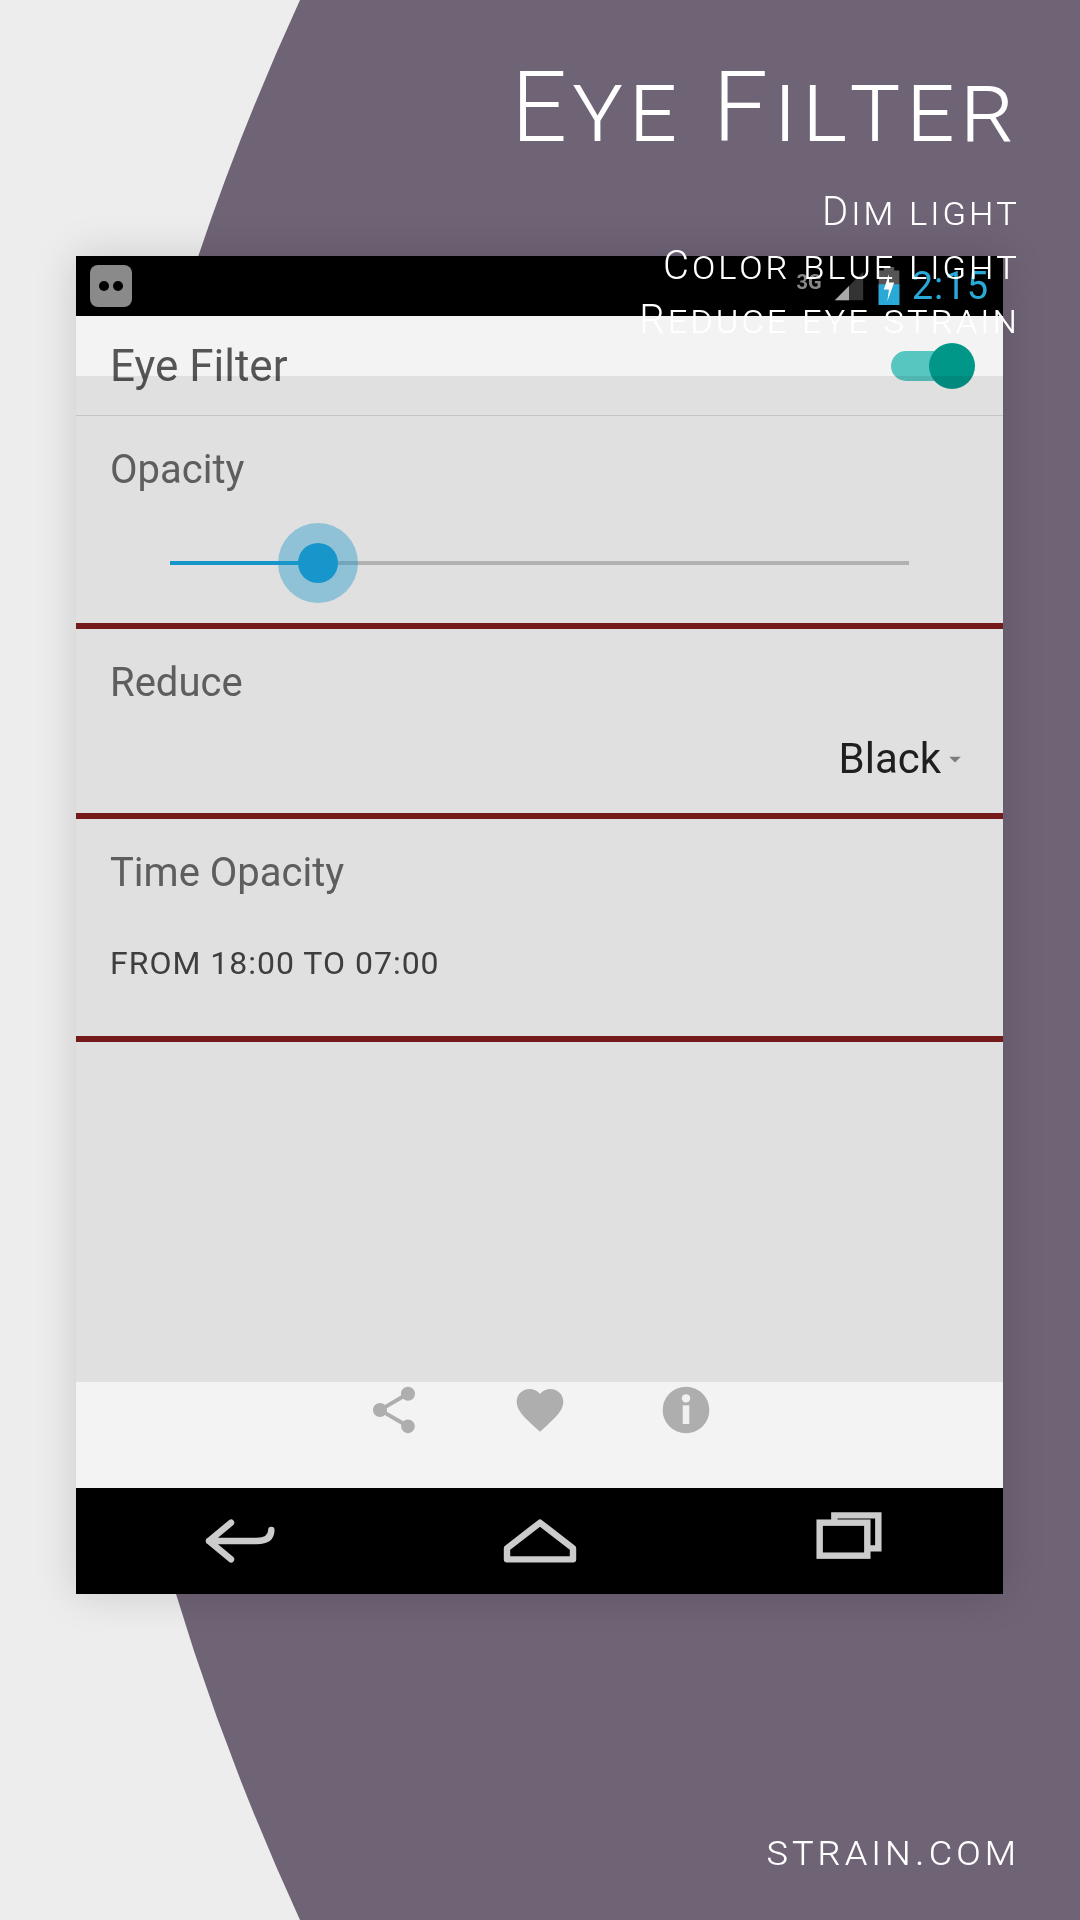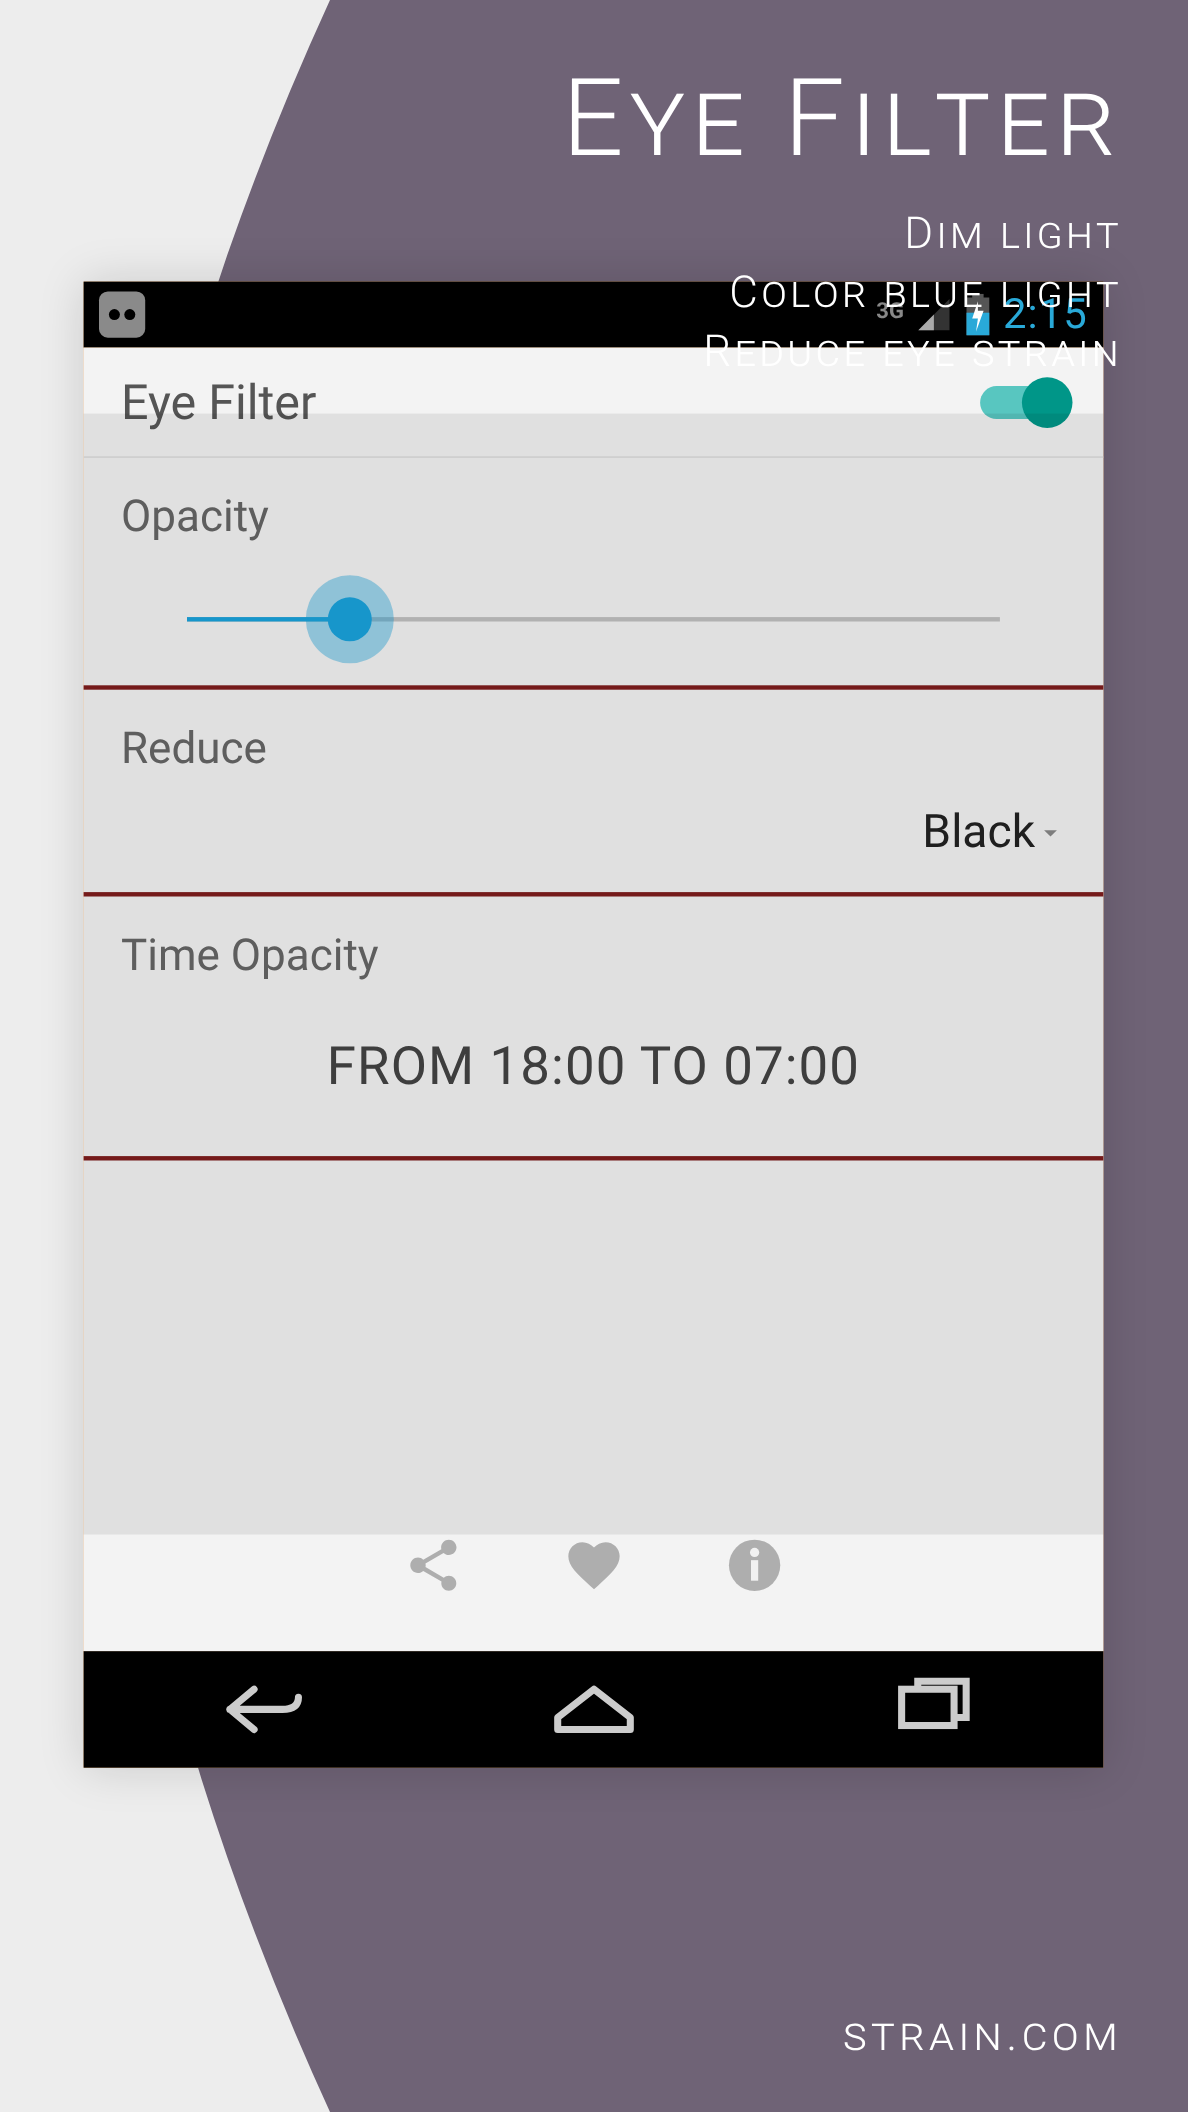--- a/index.html
+++ b/index.html
@@ -83,21 +83,21 @@
   .status-3g { color:#888; font-size:20px; font-weight:bold; align-self:flex-start; margin-top:6px; }
   .clock { font-size: 38px; color:#29a9d8; letter-spacing:1px; }
 
   .app-body {
     background: #f3f3f3;
     padding: 0;
     position: relative;
   }
   .section {
     padding: 30px 34px;
-    border-bottom: 4px solid #7f1d1d;
+    border-bottom: 6px solid #7f1d1d;
   }
   .section:last-of-type { border-bottom: none; }
   .section-header {
     display: flex;
     align-items: center;
     height: 100px;
     padding: 0 34px;
     border-bottom: 1px solid #d6d6d6;
   }
   .app-title { font-size: 44px; color:#555; flex:1; }
@@ -125,21 +125,21 @@
     background:rgba(26,163,221,0.4); transform:translate(-50%,-50%); top:20px;
   }
 
   .dropdown {
     display:flex; align-items:center;
     margin: 28px 0 0 50px;
   }
   .dropdown-label { font-size: 42px; color:#222; flex:1;text-align:right; }
 
   .schedule-value {
-    text-align:center; font-size:48px; color:#444; letter-spacing:1px;
+    font-size:32px; color:#444; letter-spacing:1px;
     padding: 48px 0 24px 0;
   }
 
   .bottom-icons {
     display:flex; justify-content:center; gap:90px;
     padding: 40px 0 50px 0;
   }
   .bottom-icons svg { opacity:0.55; }
 
   .nav-bar {

